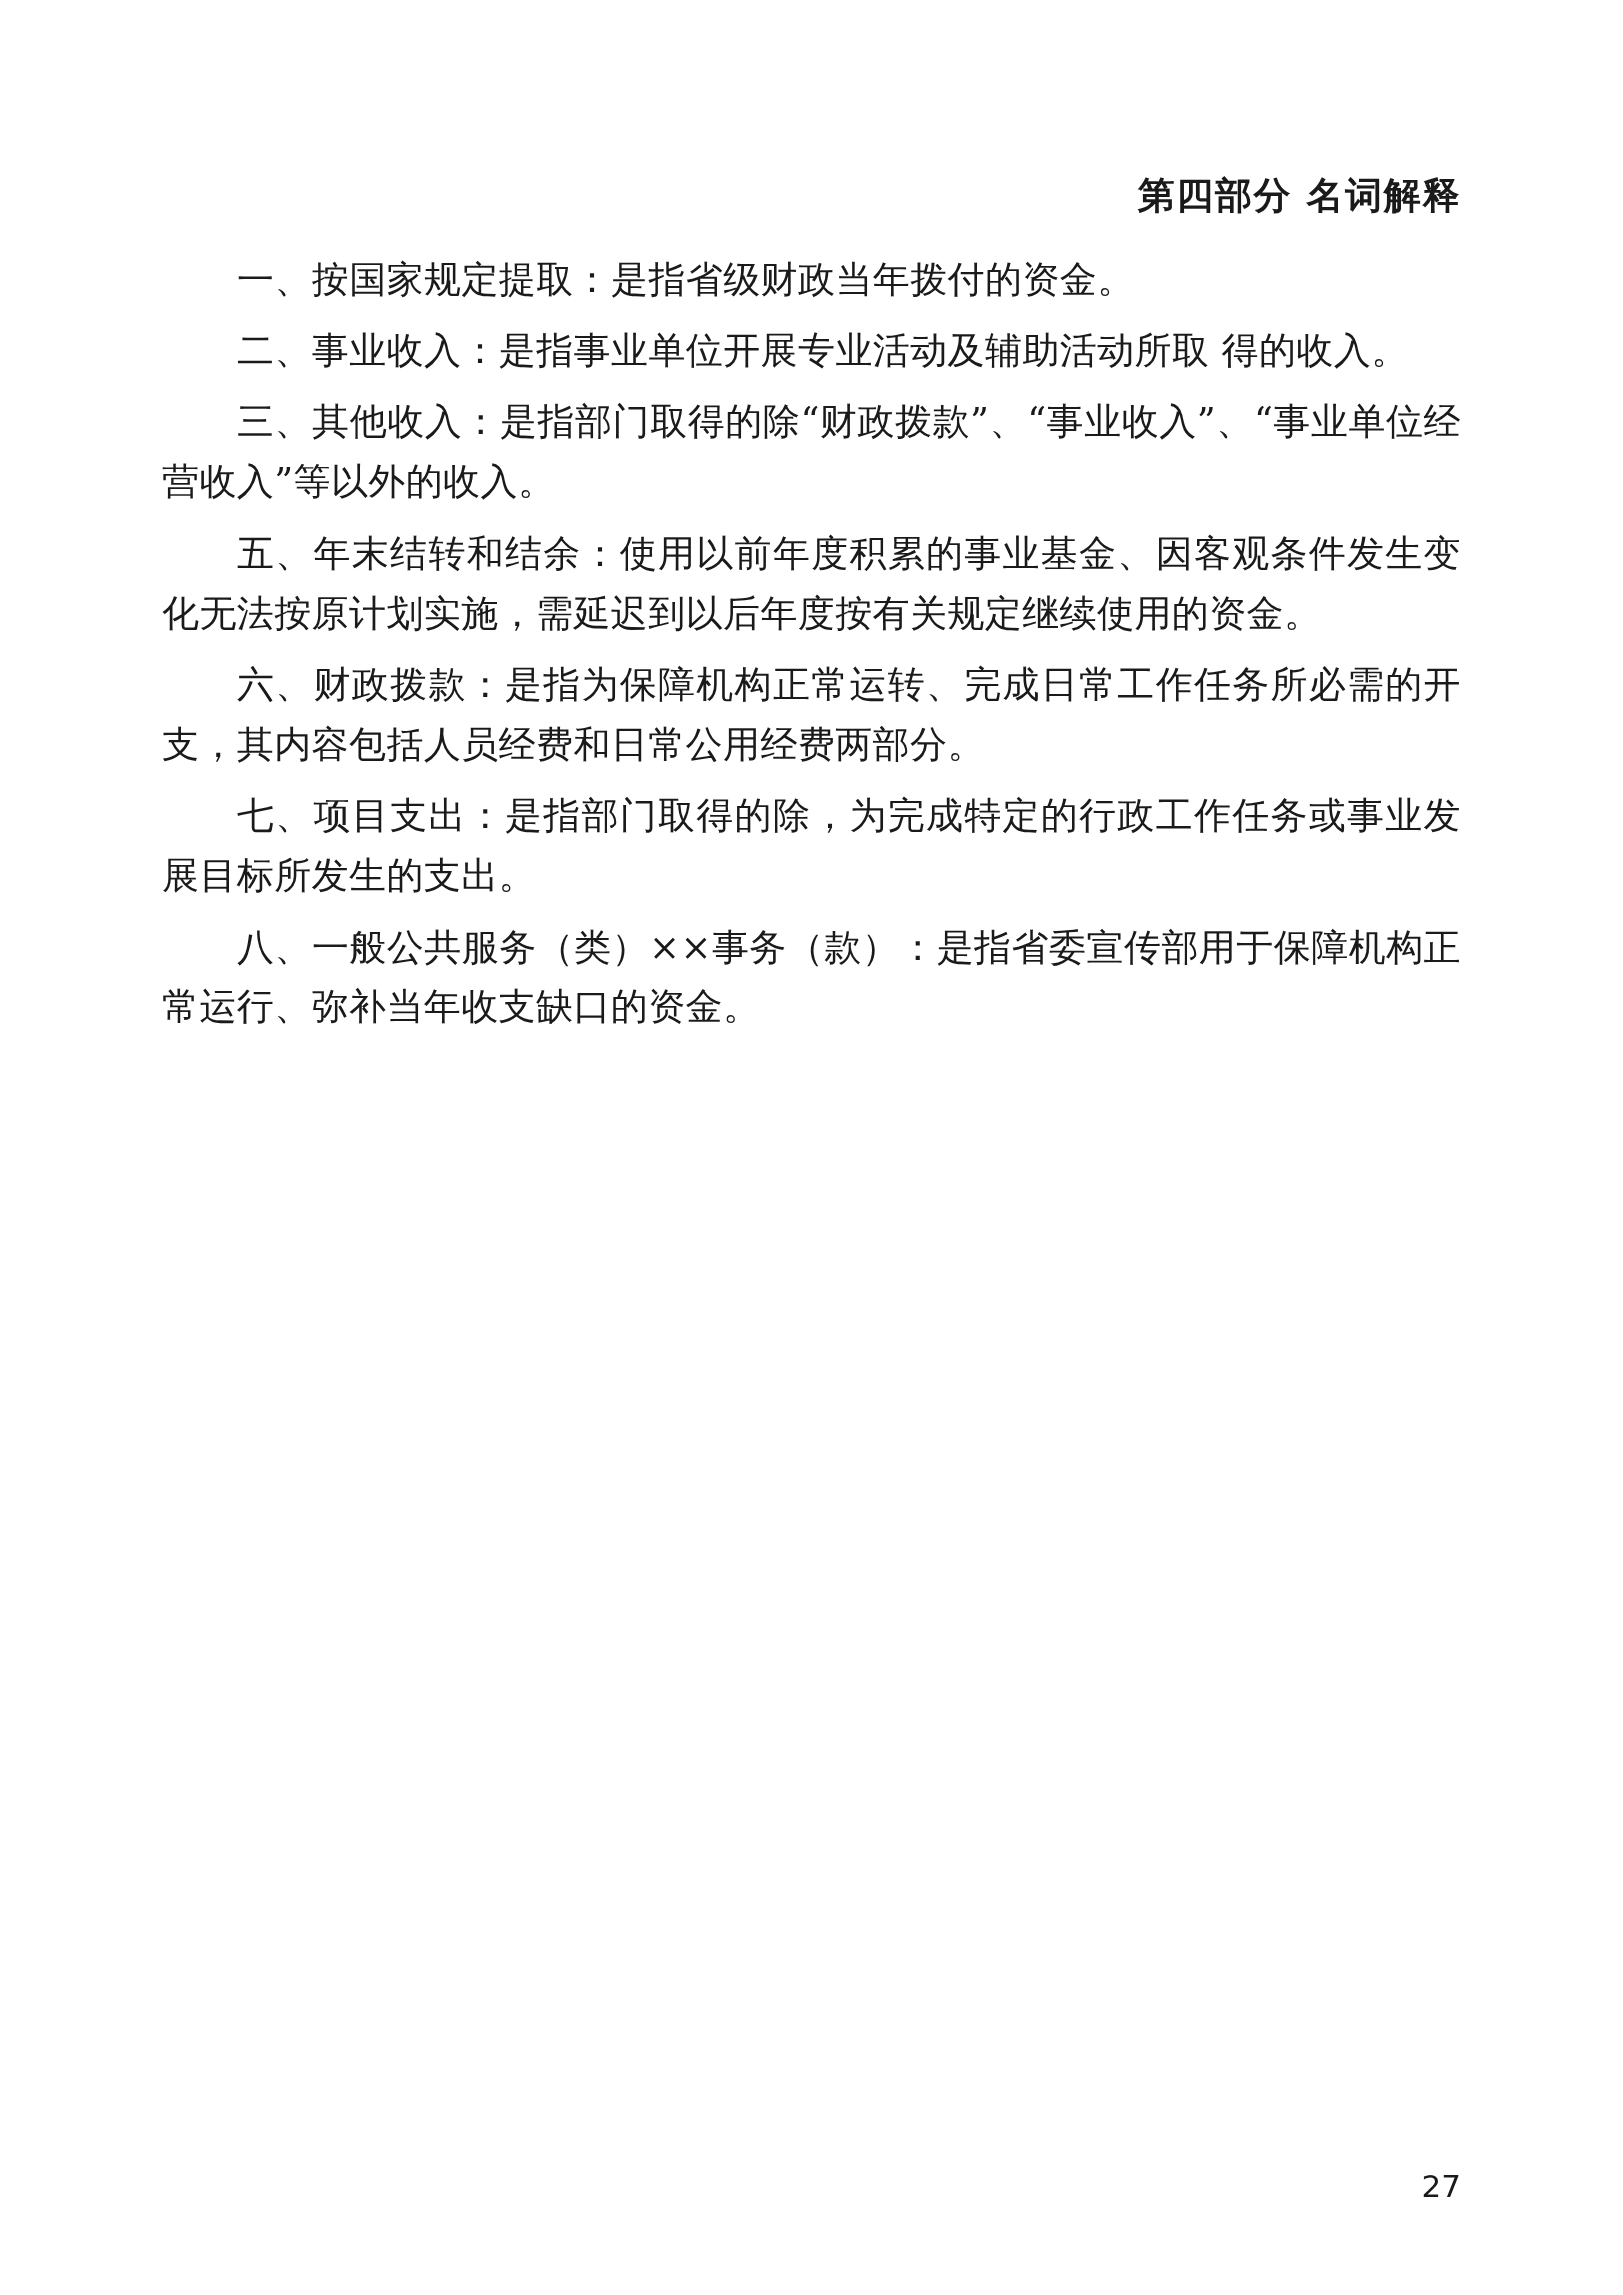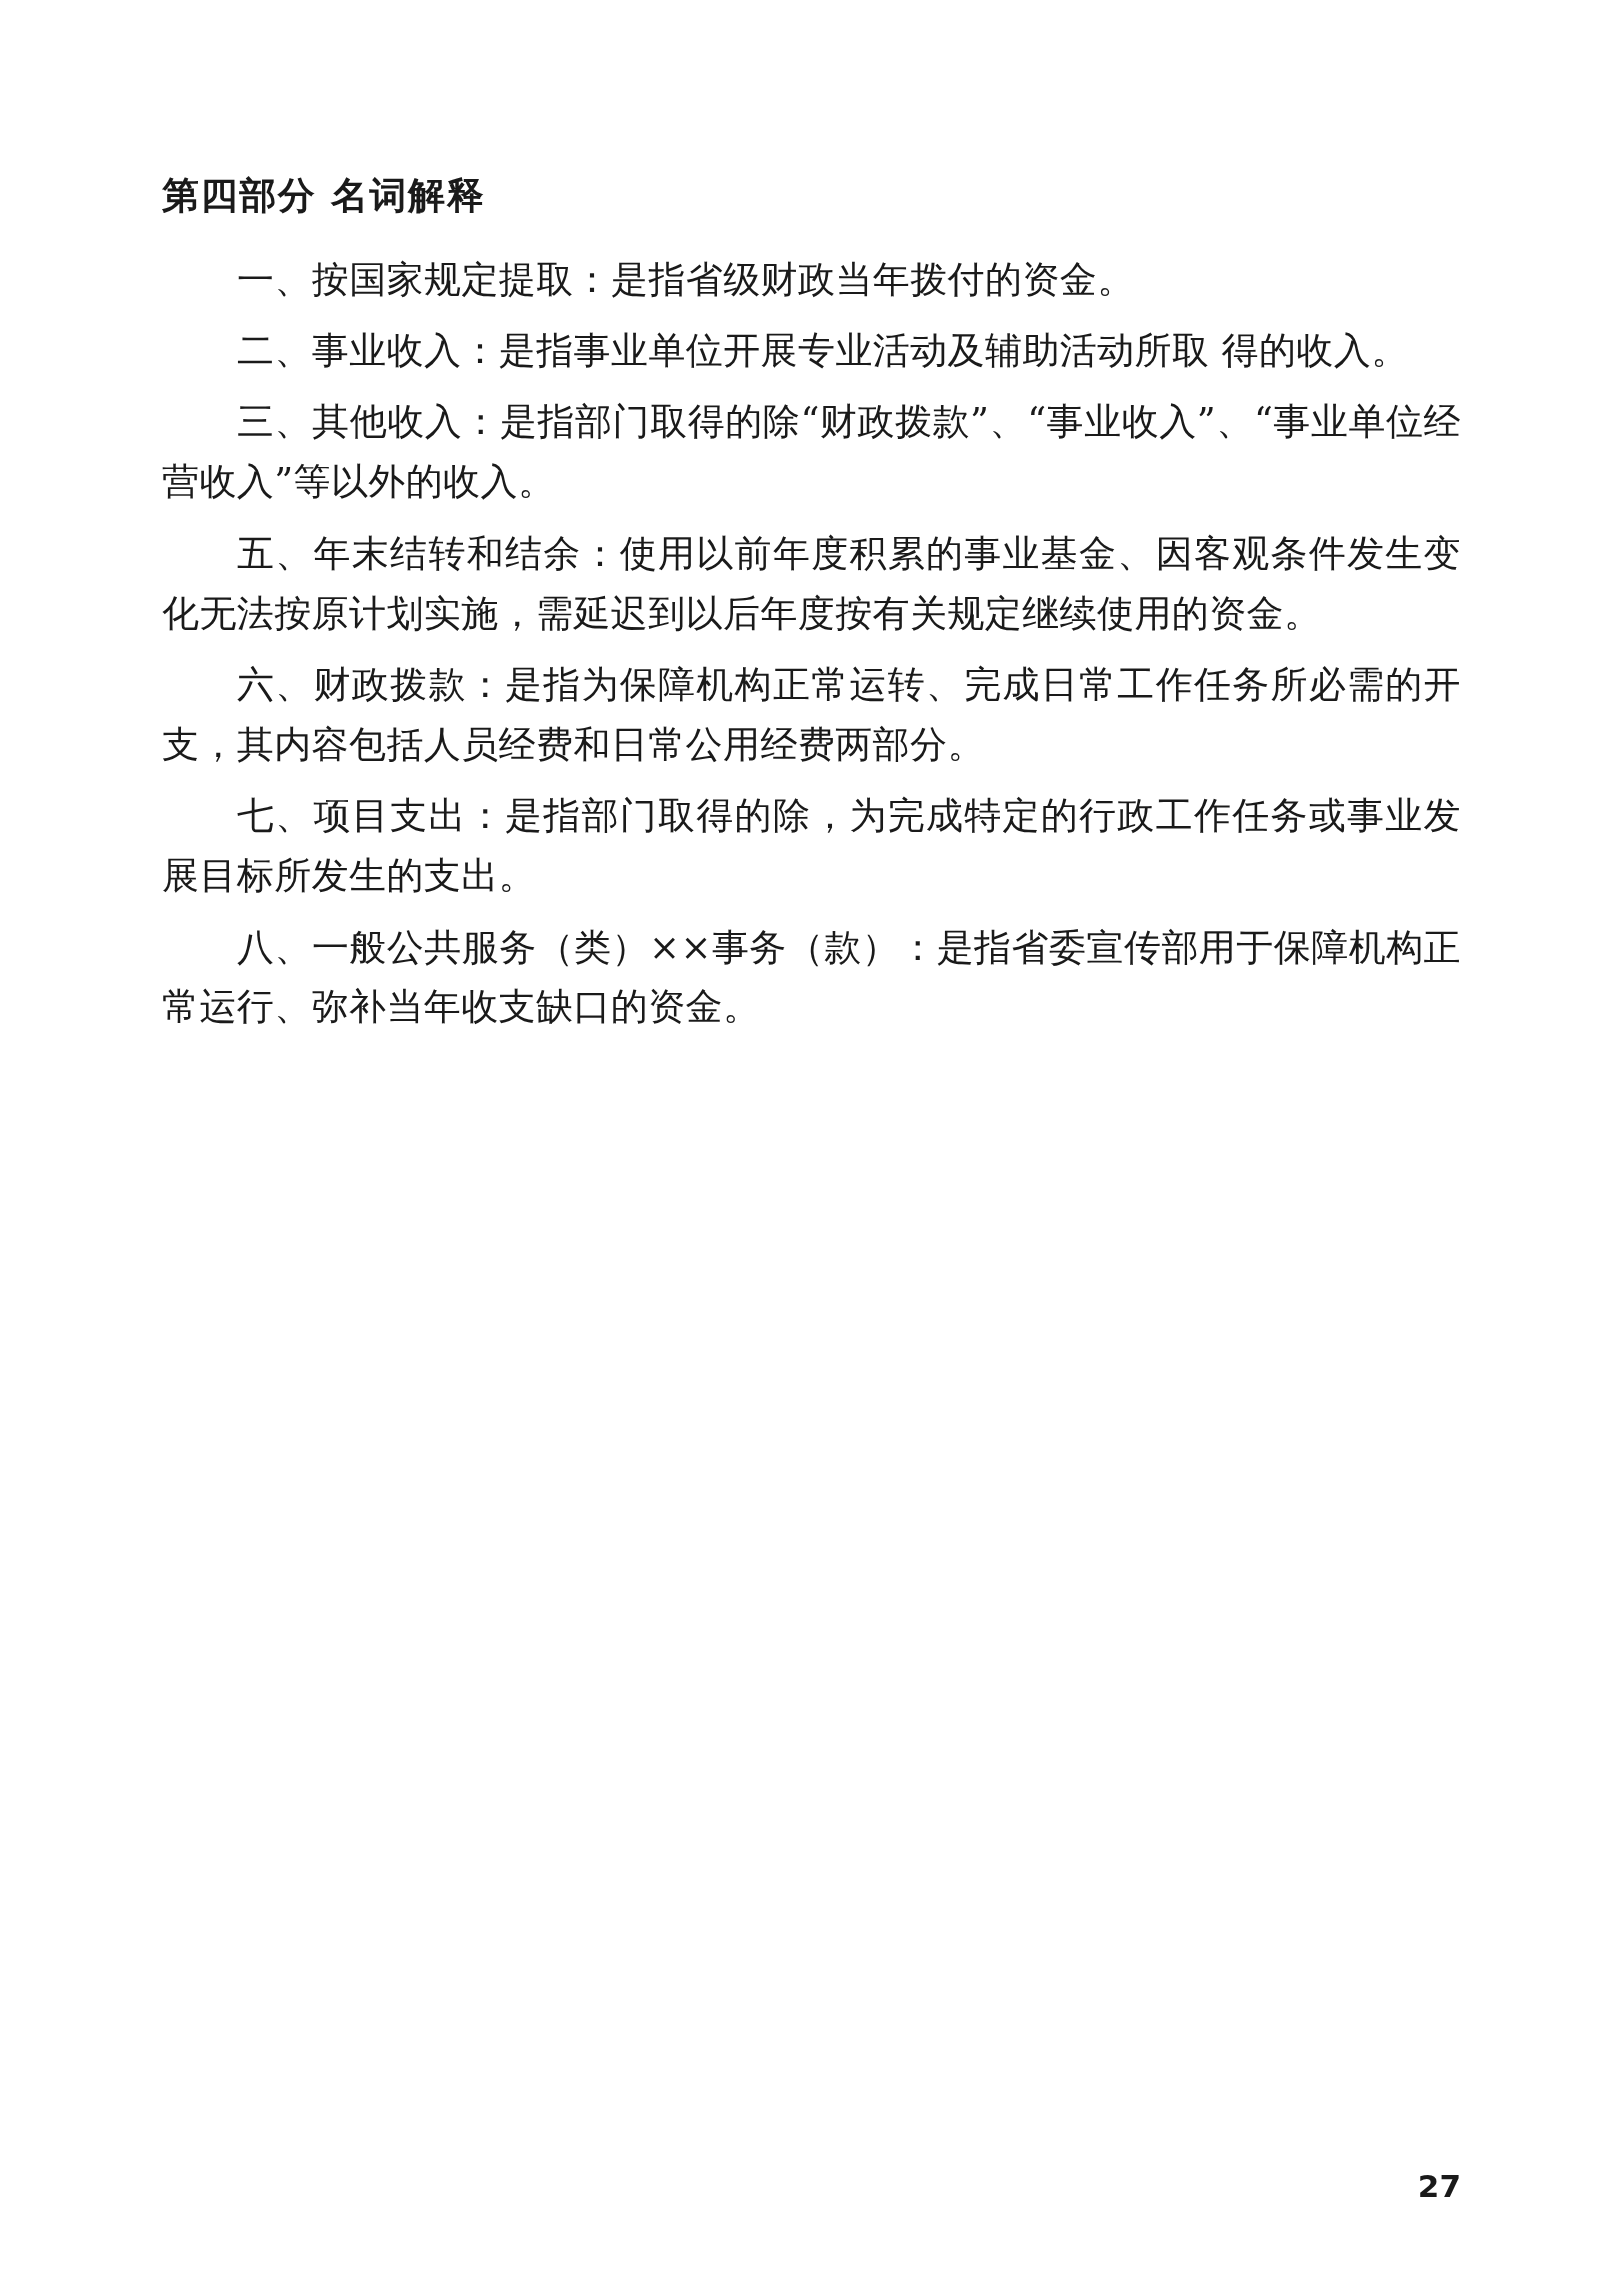--- a/index.html
+++ b/index.html
@@ -18,21 +18,21 @@
   .page {
     position: absolute;
     top: 0;
     left: 0;
     width: 1623px;
     height: 2295px;
     box-sizing: border-box;
     padding: 170px 162px 97px 162px;
   }
   .doc-title {
-    text-align: left;
+    text-align: right;
     font-size: 37px;
     font-weight: bold;
     letter-spacing: 1.6px;
     margin: 0 0 28px 0;
     line-height: 1.4;
   }
   .para {
     font-size: 37px;
     line-height: 1.62;
     text-align: justify;
@@ -40,21 +40,21 @@
     margin: 0 0 11.4px 0;
     text-indent: 75px;
     letter-spacing: 0.4px;
   }
   .page-number {
     position: absolute;
     right: 162px;
     bottom: 91px;
     font-size: 31px;
     font-family: "DejaVu Sans", "Liberation Sans", sans-serif;
-    font-weight: bold;
+    font-weight: normal;
     color: #1a1a1a;
   }
 </style>
 </head>
 <body>
 
 <div class="page">
 
   <h1 class="doc-title">第四部分  名词解释</h1>
 

